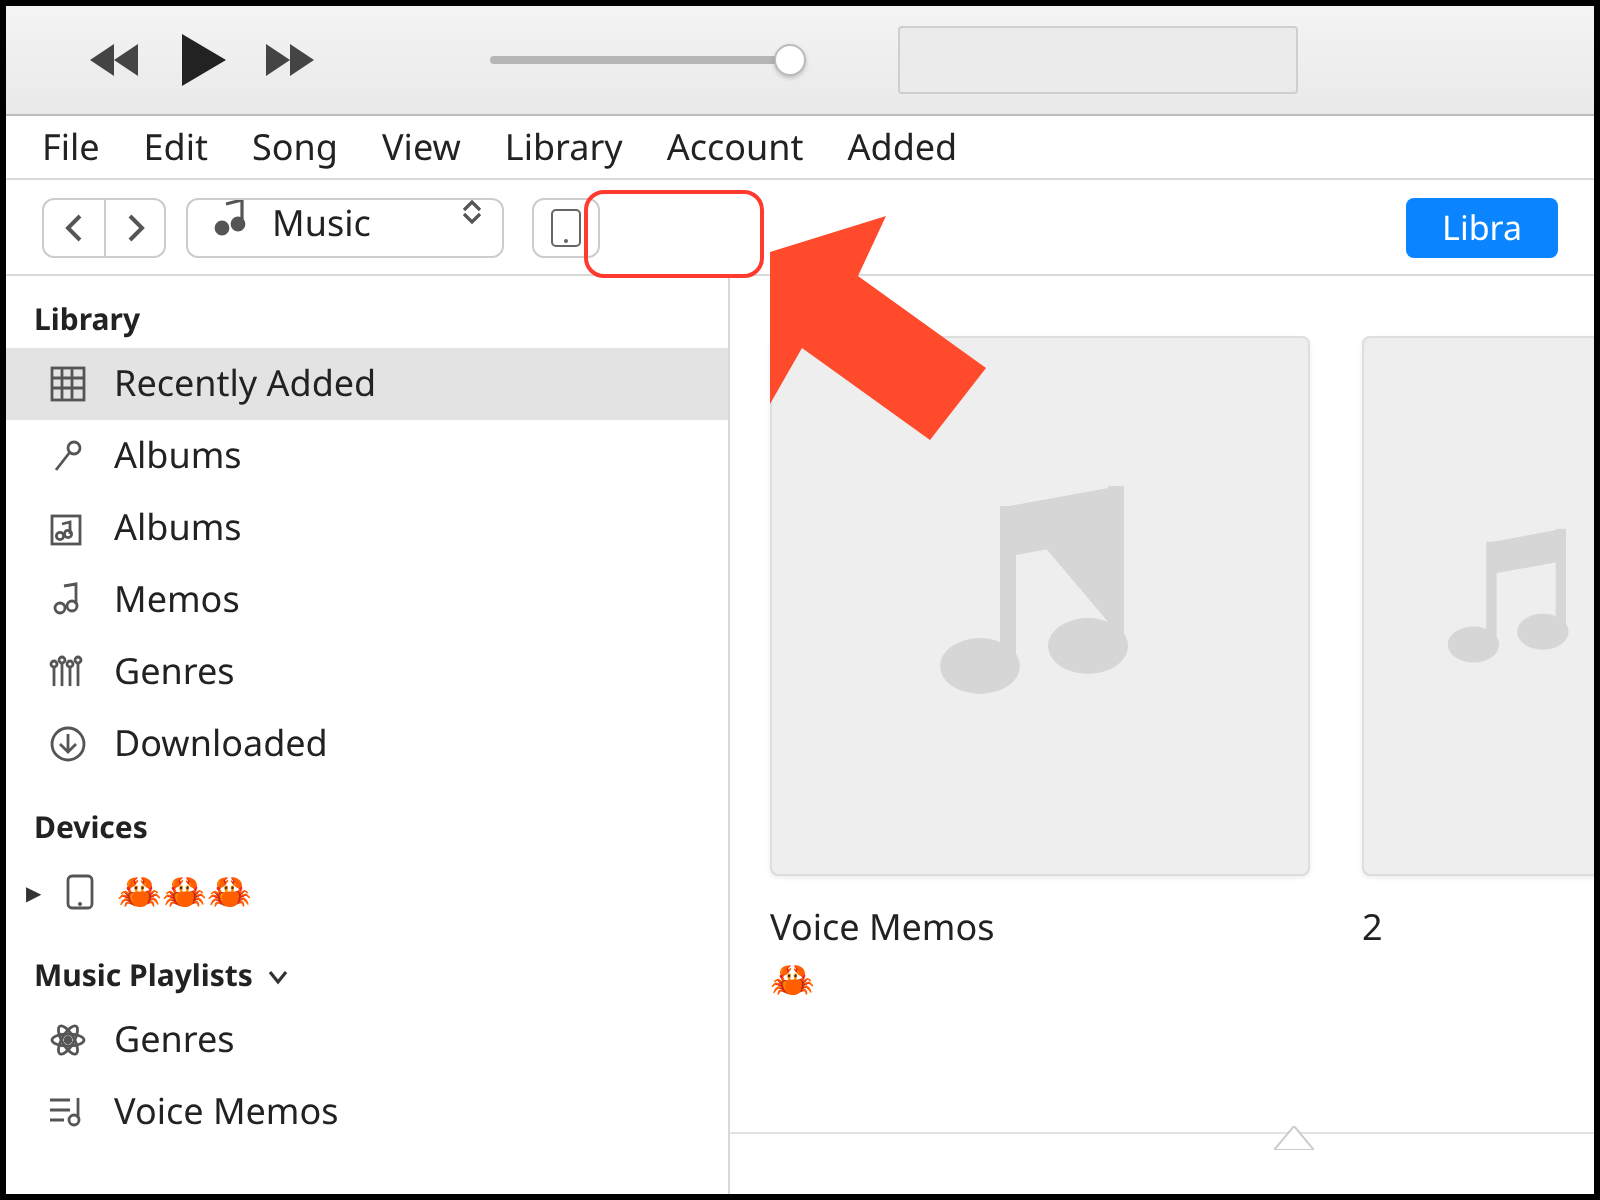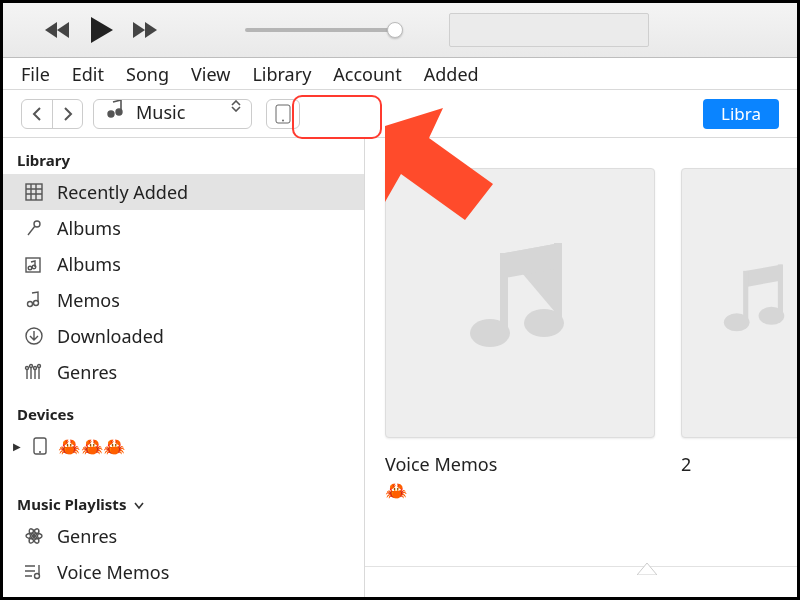--- a/index.html
+++ b/index.html
@@ -230,54 +230,54 @@
               <path d="M7 2 L13 1 V11"></path>
               <circle cx="5" cy="13" r="2.5"></circle>
               <circle cx="11" cy="12" r="2.5"></circle>
             </svg>
         </span>
         <span>Memos</span>
       </div>
 
       <div class="s-item">
         <span class="s-icon">
-          <svg width="18" height="18" viewBox="0 0 18 18">
-              <circle cx="9" cy="9" r="8"></circle>
-              <path d="M9 4 V12 M5 9 L9 13 L13 9"></path>
-            </svg>
-        </span>
-        <span>Downloaded</span>
-      </div>
-
-      <div class="s-item">
-        <span class="s-icon">
           <svg width="20" height="18" viewBox="0 0 20 18">
               <path d="M3 16 V6 M7 16 V4 M11 16 V6 M15 16 V4"></path>
               <circle cx="3" cy="5" r="1.5"></circle>
               <circle cx="7" cy="3" r="1.5"></circle>
               <circle cx="11" cy="5" r="1.5"></circle>
               <circle cx="15" cy="3" r="1.5"></circle>
             </svg>
         </span>
         <span>Genres</span>
       </div>
 
+      <div class="s-item">
+        <span class="s-icon">
+          <svg width="18" height="18" viewBox="0 0 18 18">
+              <circle cx="9" cy="9" r="8"></circle>
+              <path d="M9 4 V12 M5 9 L9 13 L13 9"></path>
+            </svg>
+        </span>
+        <span>Downloaded</span>
+      </div>
+
       <div class="sect-head" style="margin-top:8px">Devices</div>
       <div class="dev-row">
         <span class="tri">▶</span>
         <span class="s-icon">
           <svg width="14" height="18" viewBox="0 0 14 18" fill="none" stroke="#555">
               <rect x="1" y="1" width="12" height="16" rx="2"></rect>
               <circle cx="7" cy="15" r="1" fill="#555" stroke="none"></circle>
             </svg>
         </span>
         <span>🦀🦀🦀</span>
       </div>
 
-      <div class="sect-head" style="margin-top:24px">
+      <div class="sect-head" style="margin-top:8px">
         <span>Music Playlists</span>
         <span class="disclose">
           <svg width="10" height="8" viewBox="0 0 10 8" fill="none" stroke="#333" stroke-width="1.6">
               <path d="M1 1 L5 6 L9 1"></path>
             </svg>
         </span>
       </div>
 
       <div class="s-item">
         <span class="s-icon">

